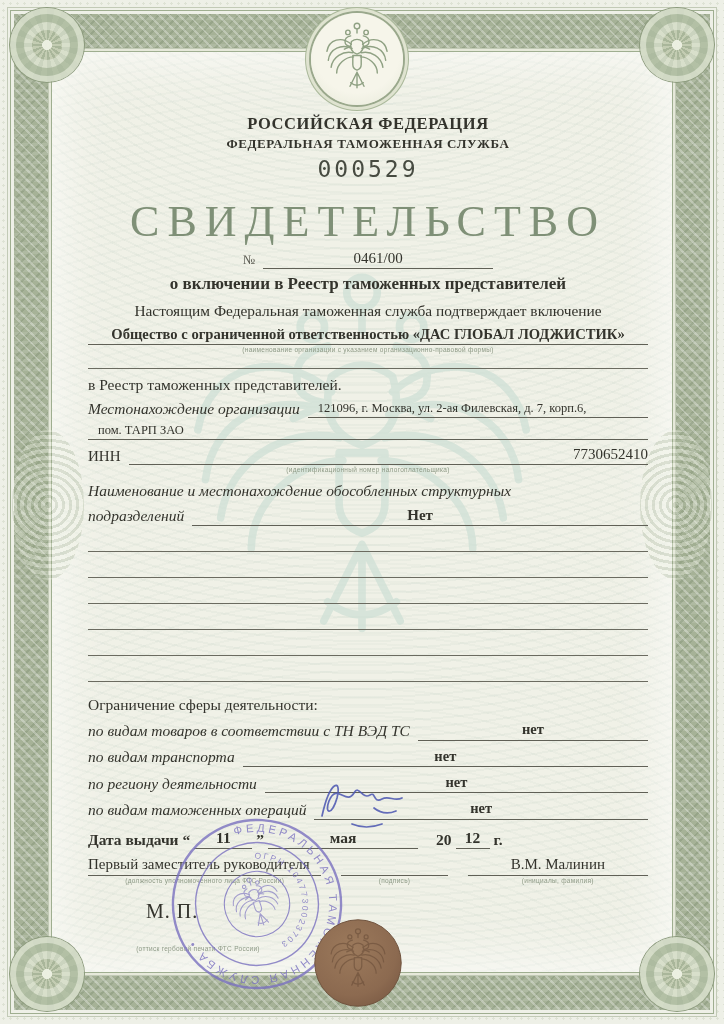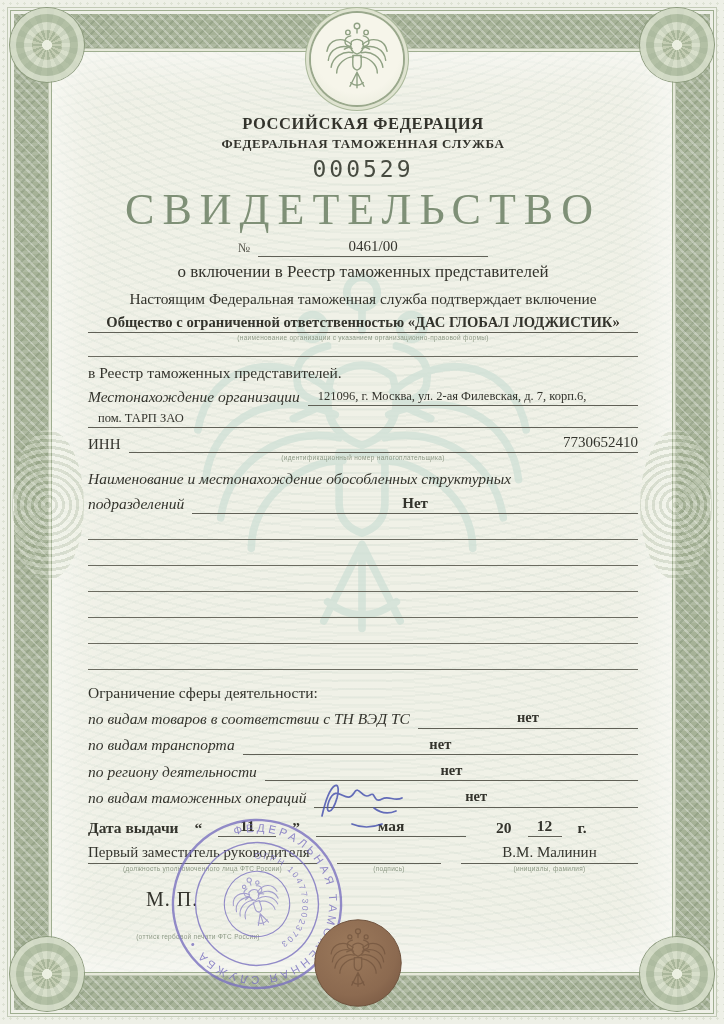--- a/index.html
+++ b/index.html
@@ -48,47 +48,47 @@
   .medallion{
     position:absolute;left:311px;top:13px;width:92px;height:92px;border-radius:50%;z-index:4;
     background:radial-gradient(circle at 50% 40%, #f6f5ea 60%, #e4e7d6 100%);
     box-shadow:0 0 0 2px #9aa88c,0 0 0 5px #dfe3d0,0 0 0 6px #aab89a;
     display:flex;align-items:center;justify-content:center;
   }
   .medallion svg{width:70px;height:78px;color:#8fa183;}
   
   .watermark{position:absolute;left:150px;top:262px;width:424px;height:420px;z-index:3;color:#cfe0d6;opacity:.75;}
   
-  .content{position:absolute;left:88px;right:86px;top:114px;z-index:5;font-size:15px;line-height:1.2;}
+  .content{position:absolute;left:88px;right:76px;top:114px;z-index:5;font-size:15px;line-height:1.2;}
   .center{text-align:center}
   .h-country{font-weight:bold;font-size:16.5px;letter-spacing:.6px}
   .h-agency{font-weight:bold;font-size:13px;letter-spacing:.6px;margin-top:2px}
   .form-number{font-family:"DejaVu Sans Mono",monospace;font-size:23px;letter-spacing:3px;color:#474b41;margin-top:5px}
-  .doc-title{font-size:44px;letter-spacing:8px;color:#7f9077;margin-top:0px;font-weight:400}
+  .doc-title{font-size:44px;letter-spacing:8px;color:#7f9077;margin-top:12px;font-weight:400}
   .num-row{display:flex;width:250px;margin:0 auto;align-items:flex-end;gap:8px}
   .num-row .nolabel{font-size:13px;color:#5b5b52;padding-bottom:1px}
   .fill{flex:1;border-bottom:1px solid #606056;text-align:center;padding-bottom:1px;min-height:14px}
-  .subtitle{font-weight:normal;font-size:17px;margin-top:5px}
+  .subtitle{font-weight:bold;font-size:17px;margin-top:5px}
   .intro{font-size:15.4px;margin-top:8px;text-align:center}
   .org-row{margin-top:2px}
   .org-row .fill{font-size:14.6px;font-weight:bold;font-family:Liberation Serif, serif;}
   .cap{font-family:"Liberation Sans",sans-serif;font-size:6.5px;color:#8e9a86;text-align:center;margin-top:1px;letter-spacing:.3px}
   .blank-line{border-bottom:1px solid #6b6b60;height:1px;margin-top:13px}
   .blank-line.mid{margin-top:24px}
   .registry{margin-top:7px;font-size:15.5px}
   .row{display:flex;align-items:flex-end;margin-top:5px}
   .lbl{white-space:nowrap;padding-right:8px}
   .italic{font-style:italic;font-size:15.5px}
   .val-sm{font-size:12.5px}
   .left-val{text-align:left;padding-left:10px}
   .bold{font-weight:bold}
   .restr-head{margin-top:14px;font-size:15.5px}
   .r-row{margin-top:7px}
   .r-row .fill{font-weight:bold;font-size:14.5px}
-  .date-row{display:flex;align-items:flex-end;margin-top:9px;font-weight:bold;font-size:15.5px;gap:16px}
+  .date-row{display:flex;align-items:flex-end;margin-top:9px;font-weight:bold;font-size:15.5px;gap:4px}
   .u{border-bottom:1px solid #606056;text-align:center;padding-bottom:1px}
   .u.day{width:58px}.u.month{width:150px}.u.year{width:34px}
   .sig-row{display:flex;gap:20px;margin-top:6px}
   .sig-col{display:flex;flex-direction:column;justify-content:flex-end}
   .sig-col .line{border-bottom:1px solid #606056;text-align:center;padding-bottom:2px;min-height:16px}
   .sig-col.c1{flex:2.2}.sig-col.c2{flex:1}.sig-col.c3{flex:1.7}
   .sig-col.c1 .line{text-align:left;font-size:15px}
   .sig-col.c3 .line{font-size:15px}
   .mp{margin-top:14px;margin-left:58px;font-size:20px;letter-spacing:1px}
   .seal-cap{margin-top:22px;margin-left:0;width:220px;text-align:center}

